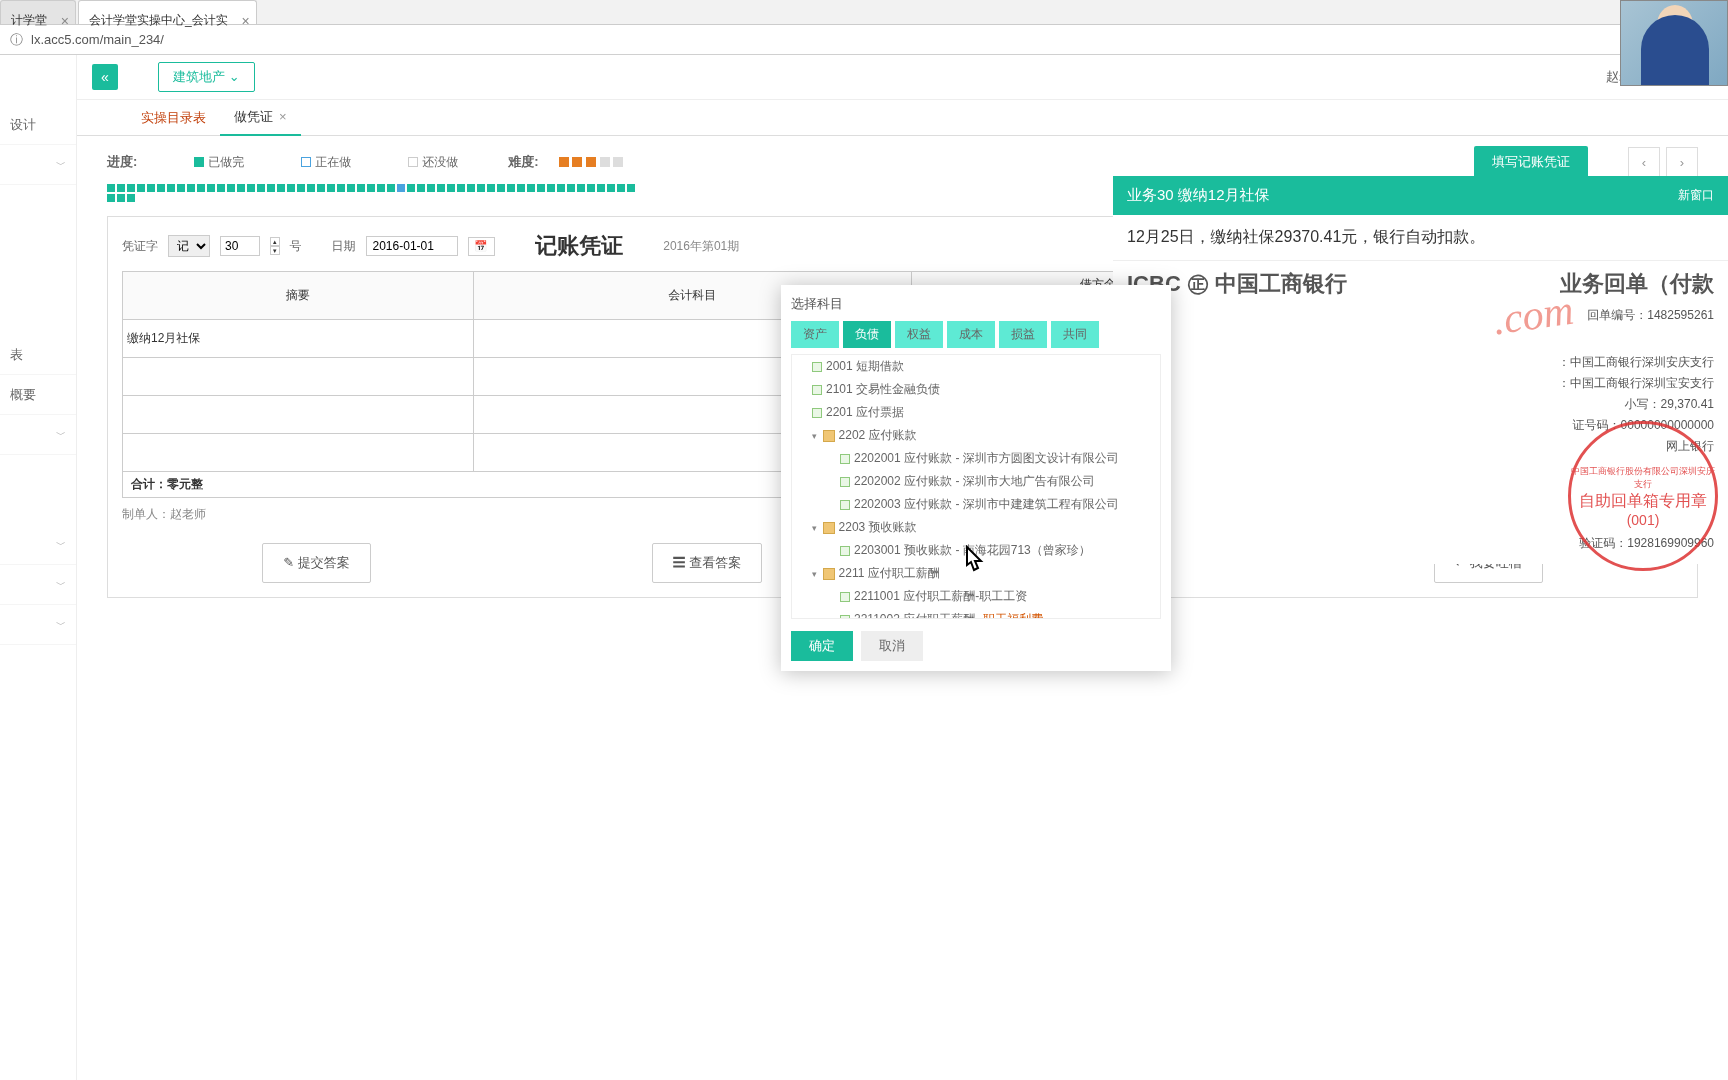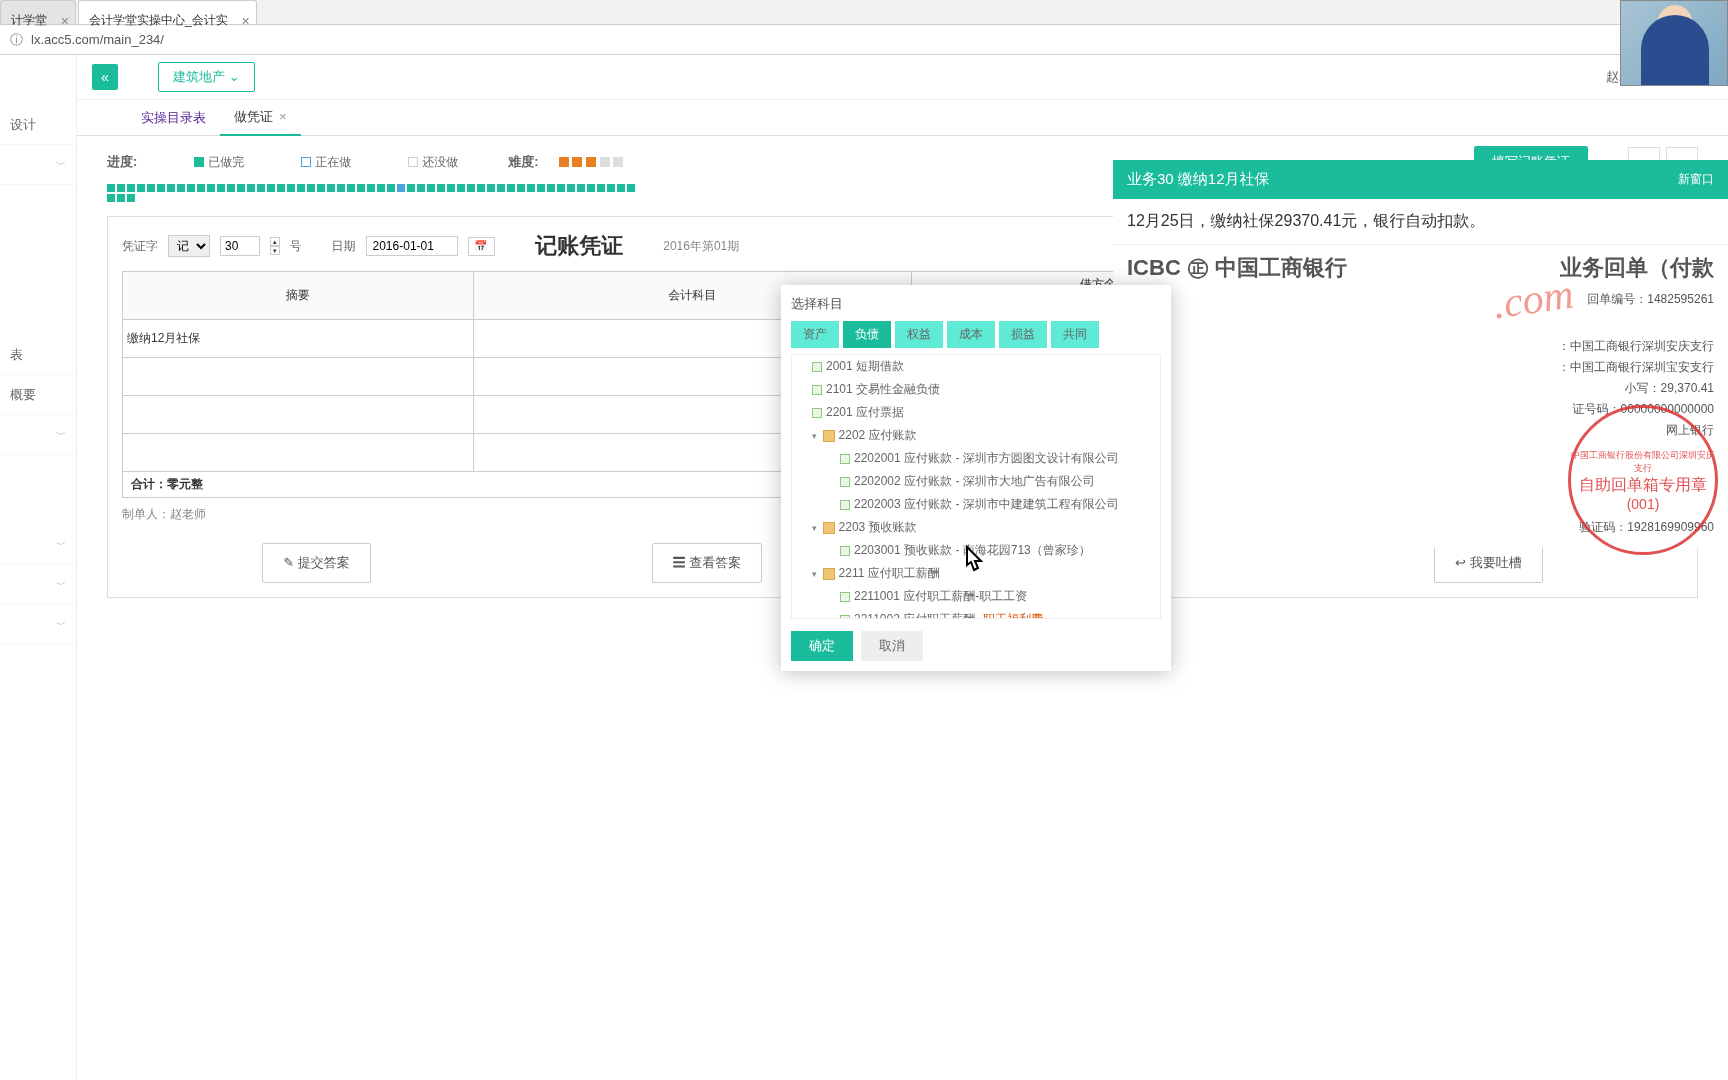--- a/index.html
+++ b/index.html
@@ -23,21 +23,21 @@
 
 
 .app-header { position: absolute; left: 77px; right: 0; top: 55px; height: 45px; background: #fff; border-bottom: 1px solid #eee; display: flex; align-items: center; padding: 0 15px; }
 .collapse-btn { width: 26px; height: 26px; background: #1abc9c; color: #fff; display: flex; align-items: center; justify-content: center; border-radius: 2px; margin-right: 40px; font-size: 14px; }
 .industry-select { padding: 5px 14px; border: 1px solid #1abc9c; color: #1abc9c; border-radius: 2px; font-size: 13px; }
 .user-area { margin-left: auto; font-size: 13px; color: #666; }
 .user-area .svip { color: #e67e22; }
 
 
 .inner-tabs { position: absolute; left: 77px; right: 0; top: 100px; height: 36px; border-bottom: 1px solid #ddd; display: flex; align-items: center; padding-left: 50px; }
-.inner-tab { padding: 0 14px; height: 36px; display: flex; align-items: center; font-size: 13px; color: #4c1d95; position: relative; }
+.inner-tab { padding: 0 14px; height: 36px; display: flex; align-items: center; font-size: 13px; color: #c2410c; position: relative; }
 .inner-tab.active { color: #333; border-bottom: 2px solid #1abc9c; }
 .inner-tab .close { margin-left: 6px; color: #999; }
 
 
 .content { position: absolute; left: 77px; right: 0; top: 136px; bottom: 0; padding: 10px 30px; }
 
 
 .progress-row { display: flex; align-items: center; gap: 20px; margin-bottom: 6px; }
 .progress-label { font-size: 13px; color: #666; font-weight: bold; }
 .legend-item { display: flex; align-items: center; gap: 4px; font-size: 12px; color: #666; margin-left: 37px; }
@@ -80,21 +80,21 @@
 .vtable td.summary-cell { text-align: left; height: 38px; }
 .vtable .digit-col { width: 16px; padding: 2px 0; }
 .vtable .total-row td { font-weight: bold; text-align: left; padding-left: 8px; }
 .maker { font-size: 12px; color: #888; margin-top: 8px; }
 
 
 .actions { display: flex; justify-content: space-around; margin-top: 20px; }
 .act-btn { padding: 8px 20px; border: 1px solid #ccc; background: #fff; font-size: 13px; color: #555; border-radius: 2px; }
 
 
-.task-panel { position: absolute; top: 160px; right: 0; width: 615px; background: #fff; }
+.task-panel { position: absolute; top: 176px; right: 0; width: 615px; background: #fff; }
 .task-head { background: #1abc9c; color: #fff; padding: 10px 14px; font-size: 15px; display: flex; align-items: center; }
 .task-head .new-win { margin-left: auto; font-size: 12px; }
 .task-desc { padding: 12px 14px; font-size: 16px; color: #333; }
 .receipt { padding: 8px 14px; font-size: 13px; color: #555; border-top: 1px solid #eee; position: relative; }
 .bank-head { display: flex; align-items: center; gap: 10px; margin-bottom: 8px; }
 .bank-name { font-size: 22px; font-weight: bold; white-space: nowrap; }
 .receipt-title { font-size: 22px; font-weight: bold; margin-left: auto; }
 .receipt-line { margin: 4px 0; font-size: 12px; }
 .watermark { position: absolute; top: 30px; left: 380px; color: #e74c3c; font-size: 42px; opacity: 0.55; transform: rotate(-8deg); font-style: italic; font-family: cursive; }
 .stamp { position: absolute; right: 10px; top: 160px; width: 150px; height: 150px; border: 3px solid #d33; border-radius: 50%; color: #d33; font-size: 11px; text-align: center; display: flex; flex-direction: column; justify-content: center; opacity: 0.85; }

